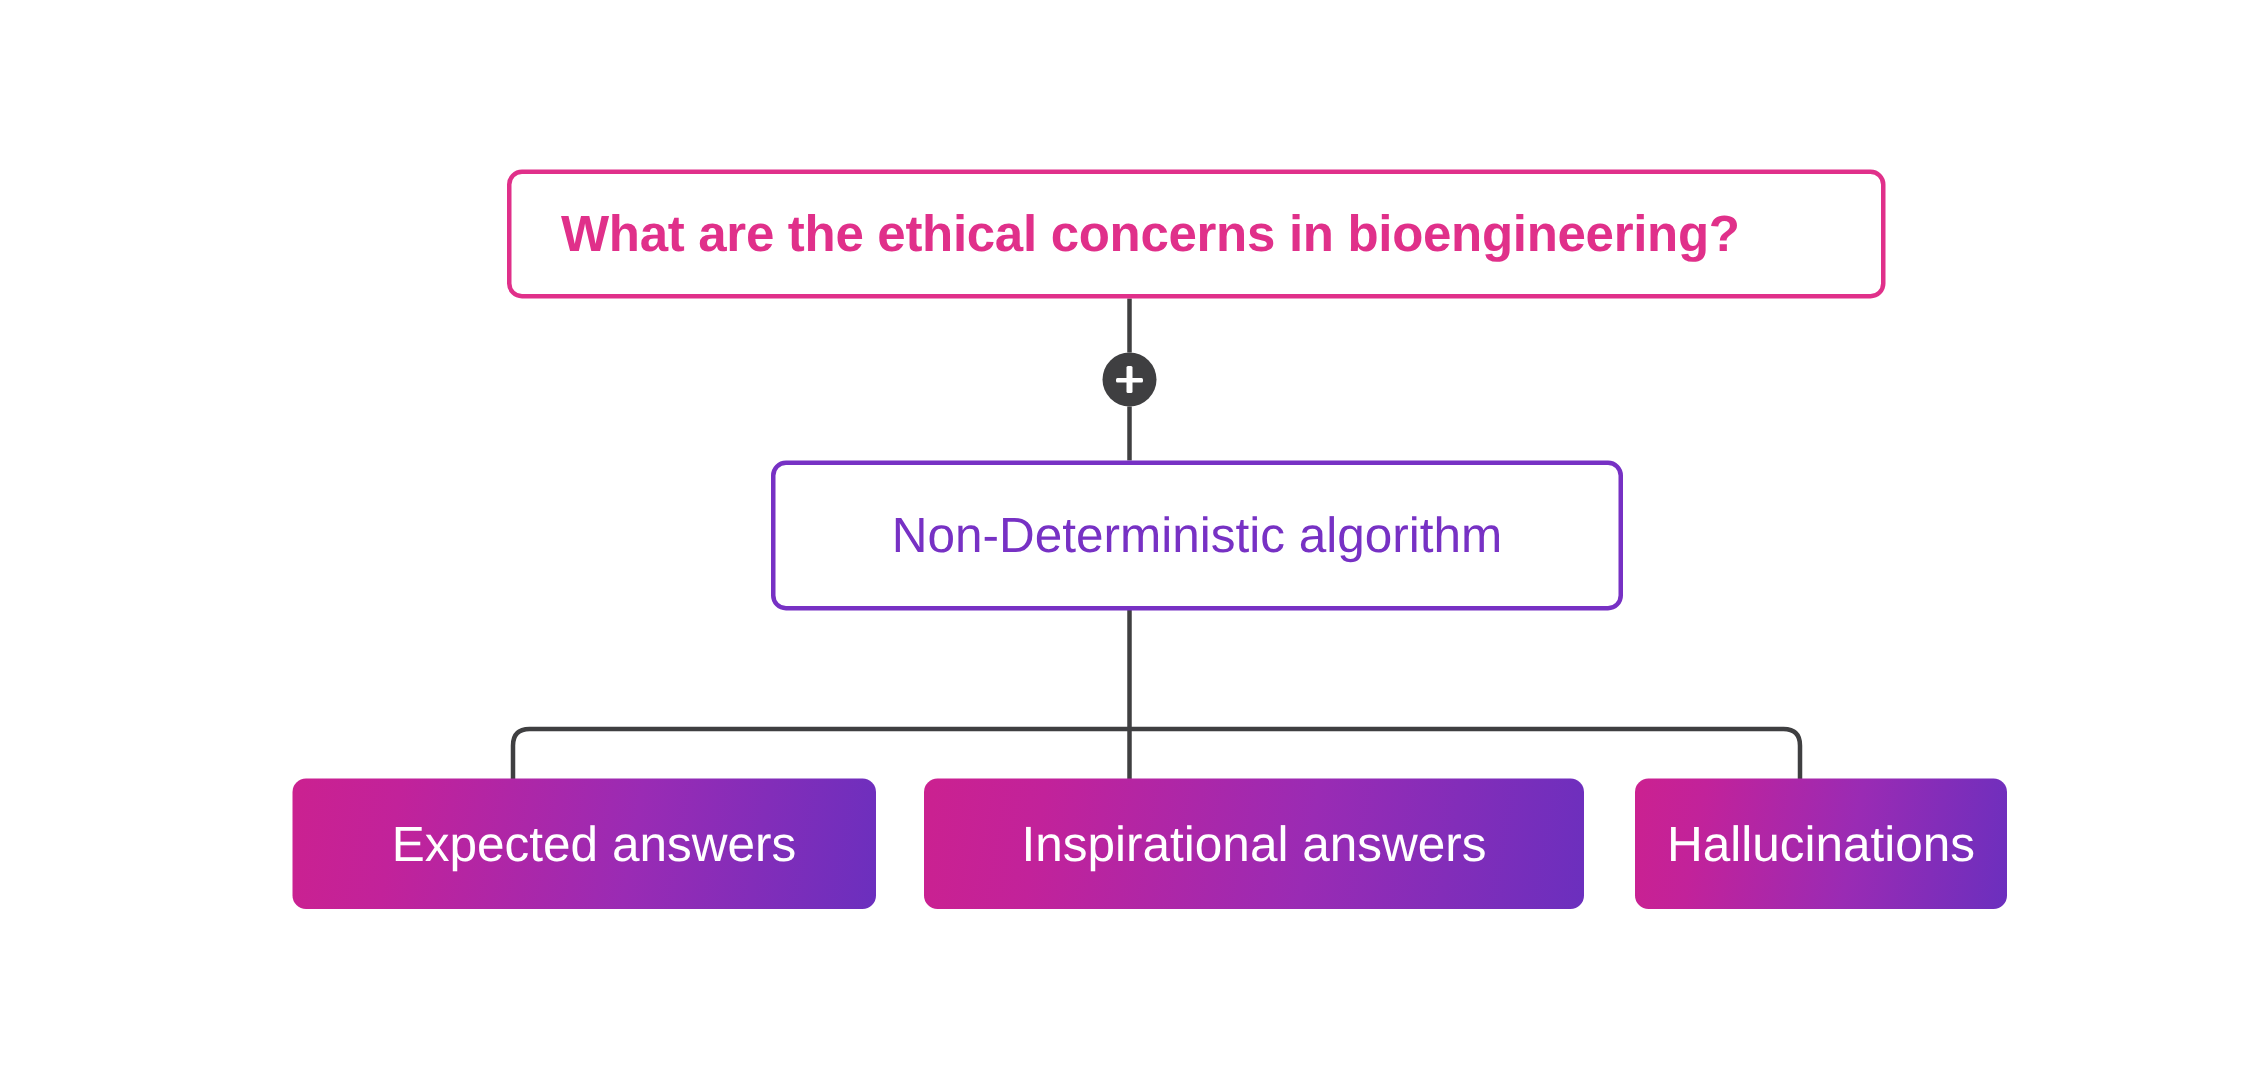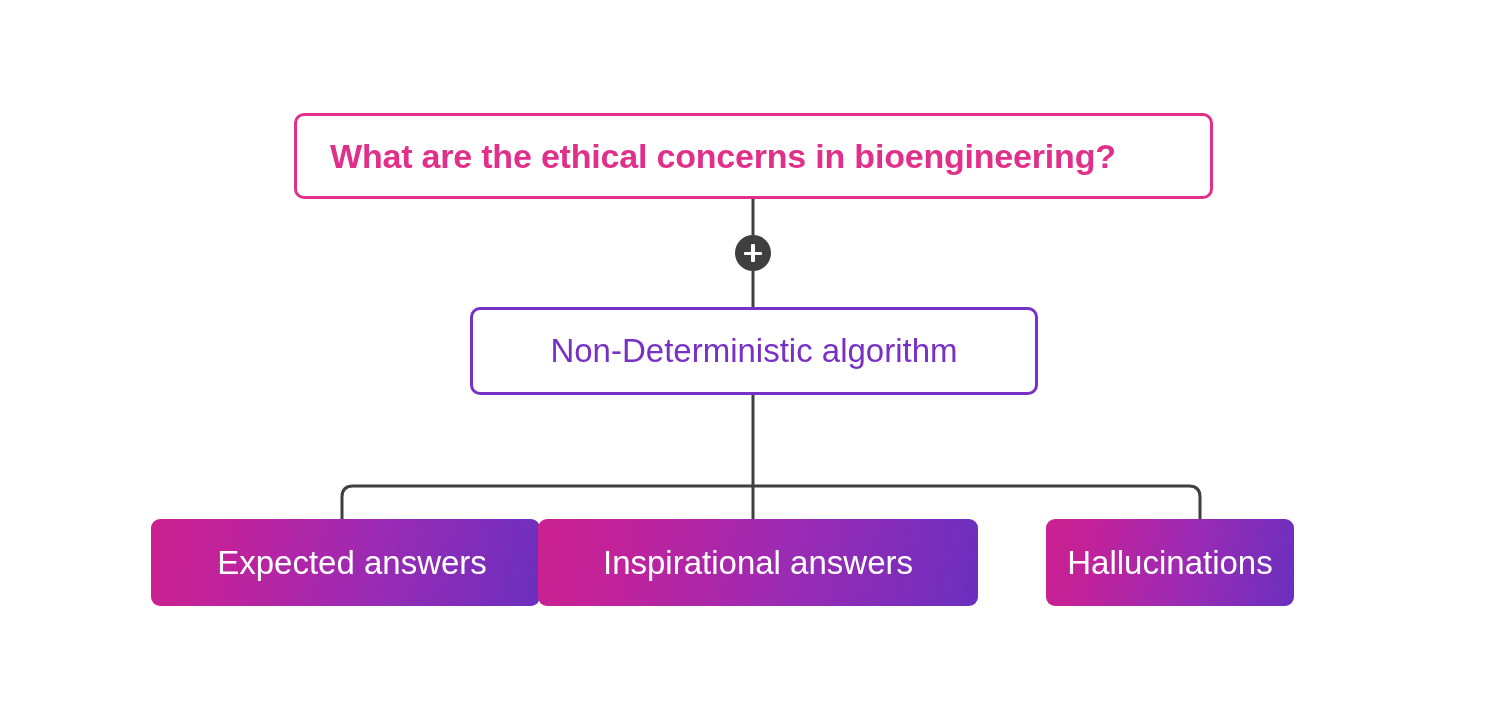--- a/index.html
+++ b/index.html
@@ -31,20 +31,21 @@
     pointer-events: none;
   }
 
   
   .node {
     position: absolute;
     box-sizing: border-box;
     display: flex;
     align-items: center;
     border-radius: 10px;
+    margin-left: 44px;
   }
 
   
   .node-question {
     left: 294px;
     top: 113px;
     width: 919px;
     height: 86px;
     border: 3px solid #E0308A;
     background: #ffffff;
@@ -56,21 +57,21 @@
     font-weight: bold;
     letter-spacing: -0.2px;
     white-space: nowrap;
   }
 
   
   .node-algorithm {
     left: 470px;
     top: 307px;
     width: 568px;
-    height: 88px;
+    height: 100px;
     border: 3px solid #7731C4;
     background: #ffffff;
     justify-content: center;
   }
   .node-algorithm .node-label {
     color: #7731C4;
     font-size: 33px;
     font-weight: normal;
     white-space: nowrap;
   }
@@ -83,21 +84,21 @@
     justify-content: center;
     background: linear-gradient(100deg, #CB2190 0%, #C2229A 18%, #9A2BB4 58%, #6B2FBE 100%);
   }
   .node-leaf .node-label {
     color: #ffffff;
     font-size: 33px;
     font-weight: normal;
     white-space: nowrap;
   }
   #leaf-0 { left: 151px;  width: 389px; padding-left: 13px; }
-  #leaf-1 { left: 538px;  width: 440px; }
+  #leaf-1 { left: 572px;  width: 440px; }
   #leaf-2 { left: 1046px; width: 248px; }
 
   
   .expand-button {
     position: absolute;
     left: 735px;
     top: 235px;
     width: 36px;
     height: 36px;
     border-radius: 50%;

